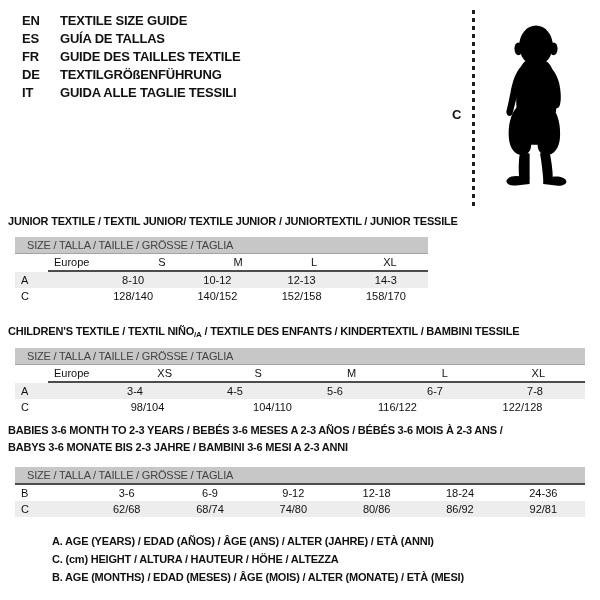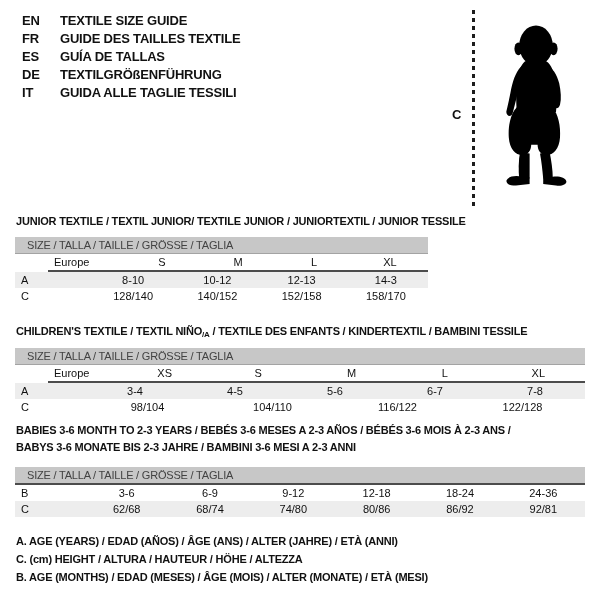--- a/index.html
+++ b/index.html
@@ -13,53 +13,53 @@
   .lang-row{display:flex;height:18px;line-height:18px;font-size:13px;font-weight:700;letter-spacing:-0.2px;}
   .lang-code{width:38px;flex:0 0 38px;}
   
   .measure-line{
     position:absolute;left:472px;top:10px;width:3px;height:200px;
     background:repeating-linear-gradient(to bottom,#1c1c1c 0 4px,transparent 4px 8px);
   }
   .measure-label{position:absolute;left:452px;top:107px;font-size:13px;font-weight:700;}
   .baby-svg{position:absolute;left:500px;top:8px;}
   
-  .tbl-title{position:absolute;left:16px;font-size:11px;font-weight:700;letter-spacing:-0.2px;white-space:nowrap;}
+  .tbl-title{position:absolute;left:8px;font-size:11px;font-weight:700;letter-spacing:-0.2px;white-space:nowrap;}
   .tbl-title .sub{font-size:8px;vertical-align:-2px;}
   .size-table{position:absolute;left:15px;font-size:11px;}
   .band{
     height:16px;line-height:16px;background:#c7c7c7;color:#424242;
     padding-left:12px;border-bottom:1px solid #a3a3a3;letter-spacing:-0.2px;
   }
   .band.rule{border-bottom:2px solid #4c4c4c;}
   .trow{display:flex;height:16px;line-height:16px;}
   .trow.head{border-bottom:2px solid #4c4c4c;margin-left:33px;}
   .trow.stripe{background:#ededed;}
   .cell{flex:1 1 0;text-align:center;white-space:nowrap;}
   .cell.lbl{flex:0 0 64px;text-align:left;padding-left:6px;}
   .w1 .cell.lbl{flex:0 0 70px;}
   
   .legend{position:absolute;left:16px;top:532px;font-size:11px;font-weight:700;letter-spacing:-0.2px;}
-  .legend div{height:18px;line-height:18px;white-space:nowrap;}
+  .legend div{height:18px;line-height:18px;white-space:nowrap;margin-left:36px;}
 </style>
 </head>
 <body>
 
 <div class="lang-list">
   <div class="lang-row">
     <span class="lang-code">EN</span>
     <span class="lang-label">TEXTILE SIZE GUIDE</span>
   </div>
   <div class="lang-row">
+    <span class="lang-code">ES</span>
+    <span class="lang-label">GUÍA DE TALLAS</span>
+  </div>
+  <div class="lang-row">
     <span class="lang-code">FR</span>
     <span class="lang-label">GUIDE DES TAILLES TEXTILE</span>
-  </div>
-  <div class="lang-row">
-    <span class="lang-code">ES</span>
-    <span class="lang-label">GUÍA DE TALLAS</span>
   </div>
   <div class="lang-row">
     <span class="lang-code">DE</span>
     <span class="lang-label">TEXTILGRÖßENFÜHRUNG</span>
   </div>
   <div class="lang-row">
     <span class="lang-code">IT</span>
     <span class="lang-label">GUIDA ALLE TAGLIE TESSILI</span>
   </div>
 </div>

